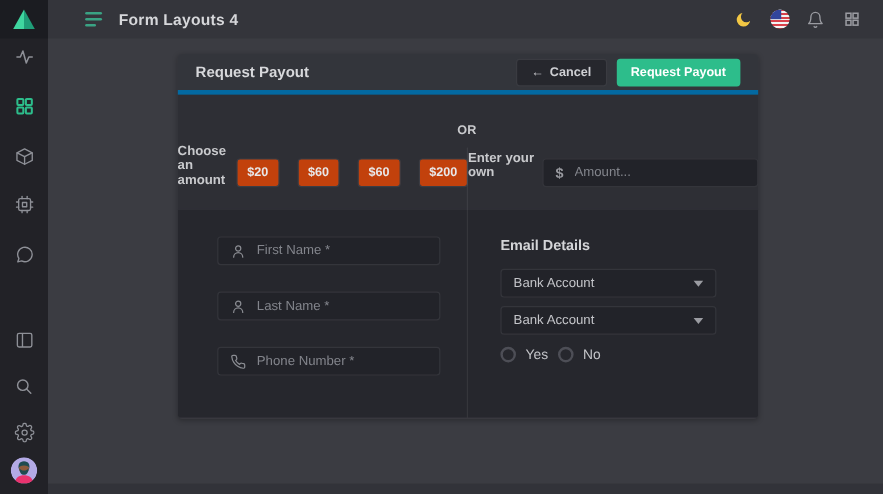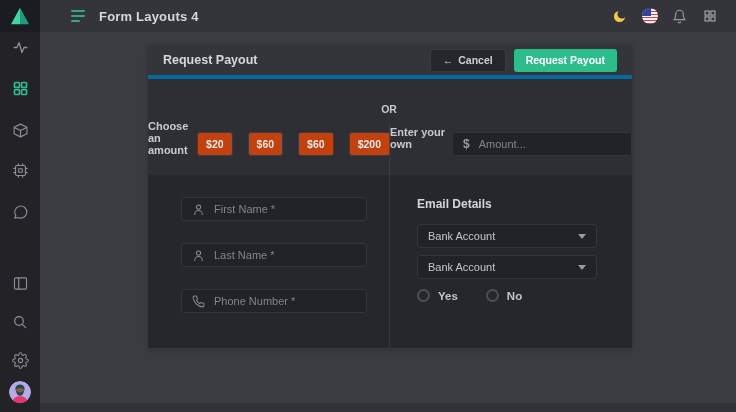--- a/index.html
+++ b/index.html
@@ -61,21 +61,21 @@
 
   .row-forms { height:174px; background:#26272d; border-top:1px solid rgba(255,255,255,.04); display:flex; }
   .form-col { width:242px; padding:22px 0 0 33px; }
   .form-col.right { padding-left:27px; }
   .col-title { font-size:12px; font-weight:600; color:#d4d5d8; margin-bottom:13px; }
   .pfield { width:186px; margin-bottom:22px; }
   .select { display:flex; align-items:center; justify-content:space-between; width:180px; height:24px; background:#222329; border:1px solid #34353b; border-radius:3px; padding:0 10px; margin-bottom:7px; cursor:pointer; }
   .select .val { font-size:11px; color:#c4c5c9; }
   .chev { width:0; height:0; border-left:4px solid transparent; border-right:4px solid transparent; border-top:5px solid #9b9ca2; }
   .notify { margin-top:7px; font-size:11px; color:#b4b5bb; }
-  .radios { margin-top:10px; display:flex; gap:28px;font-weight:bold; }
+  .radios { margin-top:10px; display:flex; gap:8px; }
   .radio { display:flex; align-items:center; gap:8px; cursor:pointer; }
   .radio .dot { width:13px; height:13px; border-radius:50%; border:2px solid #4d4e56; background:transparent; }
   .radio .rlabel { font-size:11.5px; color:#c4c5c9; }
 </style>
 </head>
 <body>
 
 <div class="sidebar">
   <div class="logo-box">
     <svg width="20" height="18" viewBox="0 0 24 22">

